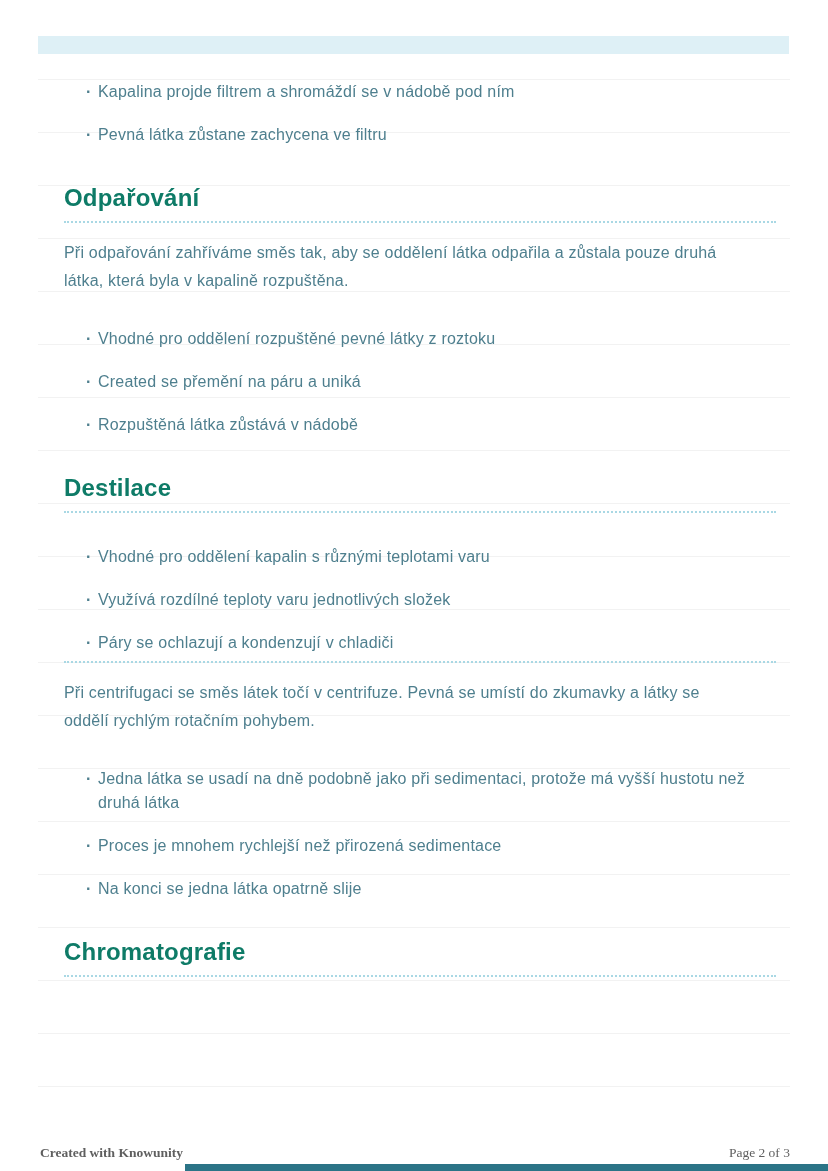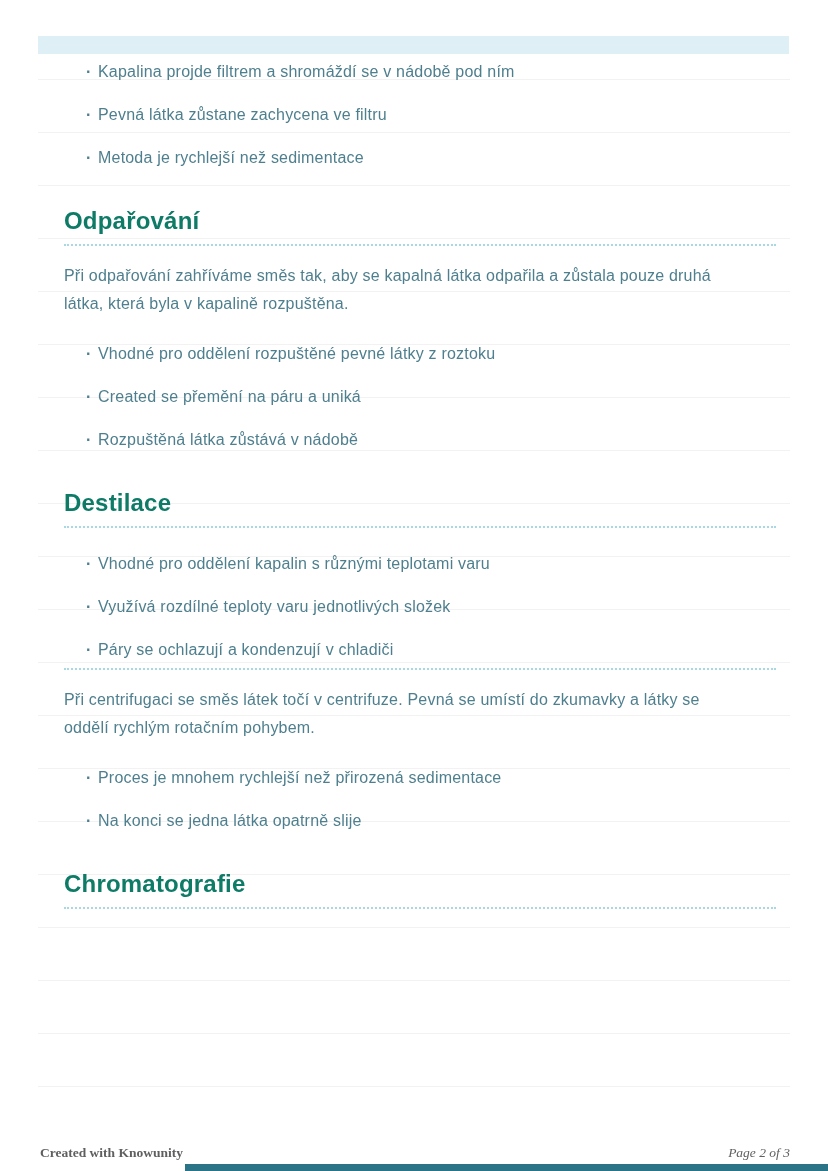--- a/index.html
+++ b/index.html
@@ -32,21 +32,21 @@
       var(--ruling) 52px,var(--ruling) 53px);
     pointer-events:none;
   }
   .top-bar{
     position:absolute;
     left:38px;right:39px;top:36px;height:18px;
     background:var(--highlight_bar);
   }
   .content{
     position:relative;
-    padding-top:60px;
+    padding-top:80px;
   }
   ul.bullets{
     list-style:none;
     margin:0 50px 0 0;
     padding:0 0 0 86px;
   }
   ul.bullets li{
     position:relative;
     padding-left:12px;
     font-size:16px;
@@ -74,74 +74,74 @@
     height:0;
     border-top:2px dotted var(--divider);
   }
   .section p{
     margin:16px 84px 0 64px;
     font-size:16px;
     line-height:28px;
     letter-spacing:0.2px;
     color:var(--body);
   }
-  .section ul.bullets{margin-top:24px;}
+  .section ul.bullets{margin-top:32px;}
   .footer{
     position:absolute;
     left:40px;right:38px;bottom:10px;
     display:flex;
     justify-content:space-between;
     align-items:center;
     font-family:"Liberation Serif","DejaVu Serif",serif;
     color:var(--footer_text);
   }
   .footer .left{font-weight:700;font-size:13.5px;}
-  .footer .right{font-weight:400;font-size:13.5px;font-style:italic;}
+  .footer .right{font-weight:400;font-size:13.5px;}
   .bottom-bar{
     position:absolute;
     left:185px;right:0;bottom:0;height:7px;
     background:var(--bottom_bar);
   }
 </style>
 </head>
 <body>
 
 <div class="ruling"></div>
 <div class="top-bar"></div>
 
 <div class="content">
   <ul class="bullets" id="intro-list">
       <li>Kapalina projde filtrem a shromáždí se v nádobě pod ním</li>
       <li>Pevná látka zůstane zachycena ve filtru</li>
-      <li>Metoda je rychlejší než sedimentace</li>
     </ul>
   <div id="sections">
       <div class="section">
         <h2>Odpařování</h2>
         <div class="divider"></div>
-        <p>Při odpařování zahříváme směs tak, aby se kapalná látka odpařila a zůstala pouze druhá látka, která byla v kapalině rozpuštěna.</p>
+        <p>Při odpařování zahříváme směs tak, aby se oddělení látka odpařila a zůstala pouze druhá látka, která byla v kapalině rozpuštěna.</p>
         <ul class="bullets">
           <li>Vhodné pro oddělení rozpuštěné pevné látky z roztoku</li>
           <li>Created se přemění na páru a uniká</li>
           <li>Rozpuštěná látka zůstává v nádobě</li>
         </ul>
       </div>
       <div class="section">
         <h2>Destilace</h2>
         <div class="divider"></div>
         <ul class="bullets">
           <li>Vhodné pro oddělení kapalin s různými teplotami varu</li>
           <li>Využívá rozdílné teploty varu jednotlivých složek</li>
           <li>Páry se ochlazují a kondenzují v chladiči</li>
         </ul>
       </div>
       <div class="section">
         <div class="divider"></div>
         <p>Při centrifugaci se směs látek točí v centrifuze. Pevná se umístí do zkumavky a látky se oddělí rychlým rotačním pohybem.</p>
         <ul class="bullets">
+          <li>Jedna látka se usadí na dně podobně jako při sedimentaci, protože má vyšší hustotu než druhá látka</li>
           <li>Proces je mnohem rychlejší než přirozená sedimentace</li>
           <li>Na konci se jedna látka opatrně slije</li>
         </ul>
       </div>
       <div class="section">
         <h2>Chromatografie</h2>
         <div class="divider"></div>
       </div>
     </div>
 </div>

